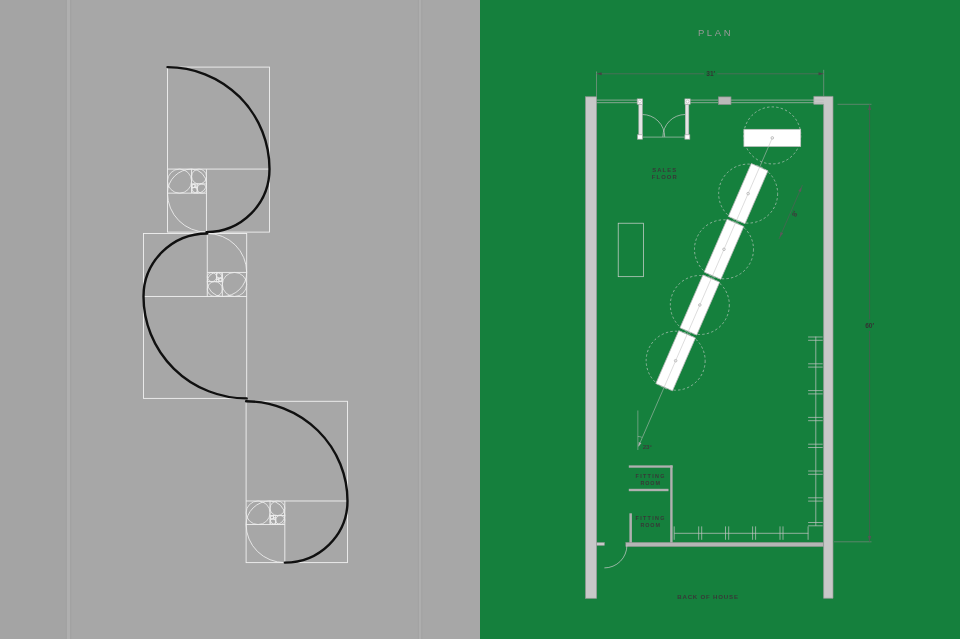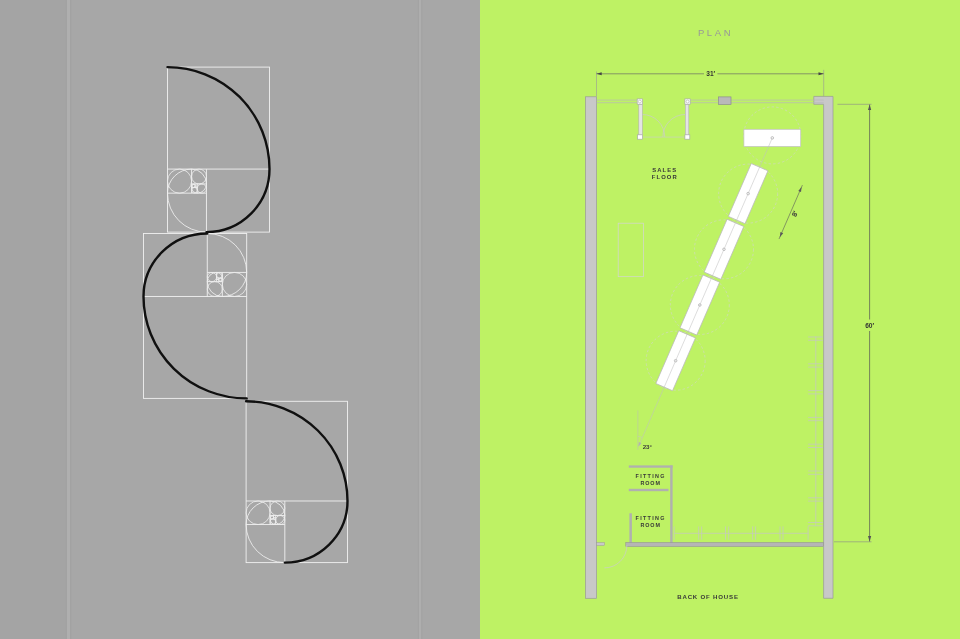--- a/index.html
+++ b/index.html
@@ -1,19 +1,19 @@
 <!DOCTYPE html>
 <html><head>
 <meta charset="utf-8">
 <style>
   html,body{margin:0;padding:0;}
   body{width:960px;height:639px;overflow:hidden;background:#ffffff;font-family:"Liberation Sans",sans-serif;}
   .wrap{position:relative;width:960px;height:639px;}
   .leftpane{position:absolute;left:0;top:0;width:480px;height:639px;background:#a7a7a7;}
-  .rightpane{position:absolute;left:480px;top:0;width:480px;height:639px;background:#bef264;}
+  .rightpane{position:absolute;left:480px;top:0;width:480px;height:639px;background:#15803d;}
 </style>
 </head>
 <body>
 <div class="wrap">
 
   <div class="leftpane">
     <svg width="480" height="639" viewBox="0 0 480 639">
 
       <rect x="0" y="0" width="480" height="639" fill="#a7a7a7"></rect>
       <rect x="0" y="0" width="65.8" height="639" fill="#a4a4a4"></rect>

